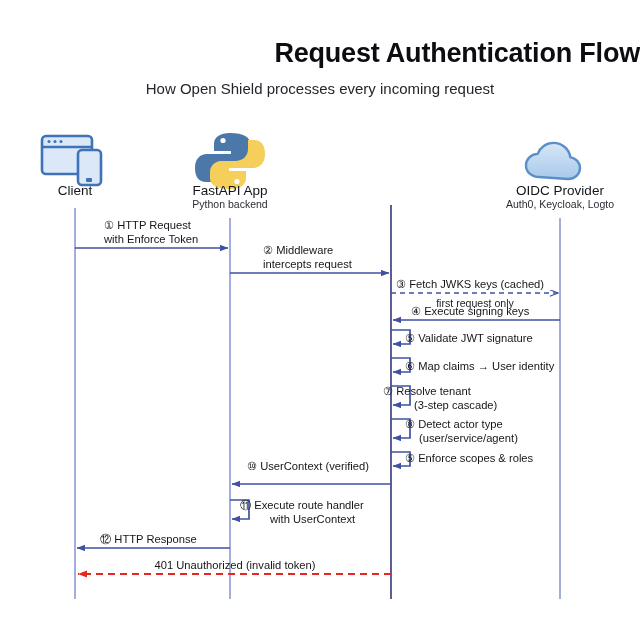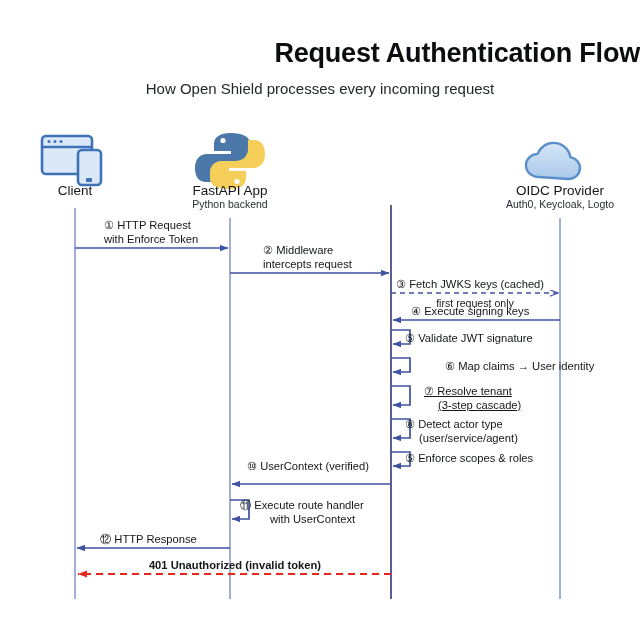--- a/index.html
+++ b/index.html
@@ -67,21 +67,21 @@
     color: #ffffff;
     white-space: nowrap;
   }
   .msg {
     position: absolute;
     font-size: 11.2px;
     color: #14161a;
     white-space: nowrap;
     line-height: 13.5px;
   }
-  .msg.center { text-align: center; font-weight: bold; }
+  .msg.center { text-align: center; }
   .note {
     position: absolute;
     font-size: 10.6px;
     color: #1a1c21;
     white-space: nowrap;
     text-align: center;
   }
 </style>
 </head>
 <body>
@@ -187,29 +187,29 @@
 <div class="msg" style="left:411px; top:305px;">
   <span>④</span>
   <span>Execute signing keys</span>
 </div>
 
 <div class="msg" style="left:405px; top:332px;text-align:center;">
   <span>⑤</span>
   <span>Validate JWT signature</span>
 </div>
 
-<div class="msg" style="left:405px; top:360px;margin-left:40px;">
+<div class="msg" style="left:405px; top:360px;">
   <span>⑥</span>
   <span>Map claims → User identity</span>
 </div>
 
-<div class="msg" style="left:424px; top:385px;text-decoration:underline;">
+<div class="msg" style="left:383px; top:385px;">
   <span>⑦</span>
   <span>Resolve tenant</span><br>
-  <span style="margin-left:14px;">(3-step cascade)</span>
+  <span style="margin-left:31px;">(3-step cascade)</span>
 </div>
 
 <div class="msg" style="left:405px; top:418px;">
   <span>⑧</span>
   <span>Detect actor type</span><br>
   <span style="margin-left:14px;">(user/service/agent)</span>
 </div>
 
 <div class="msg" style="left:405px; top:452px;">
   <span>⑤</span>

